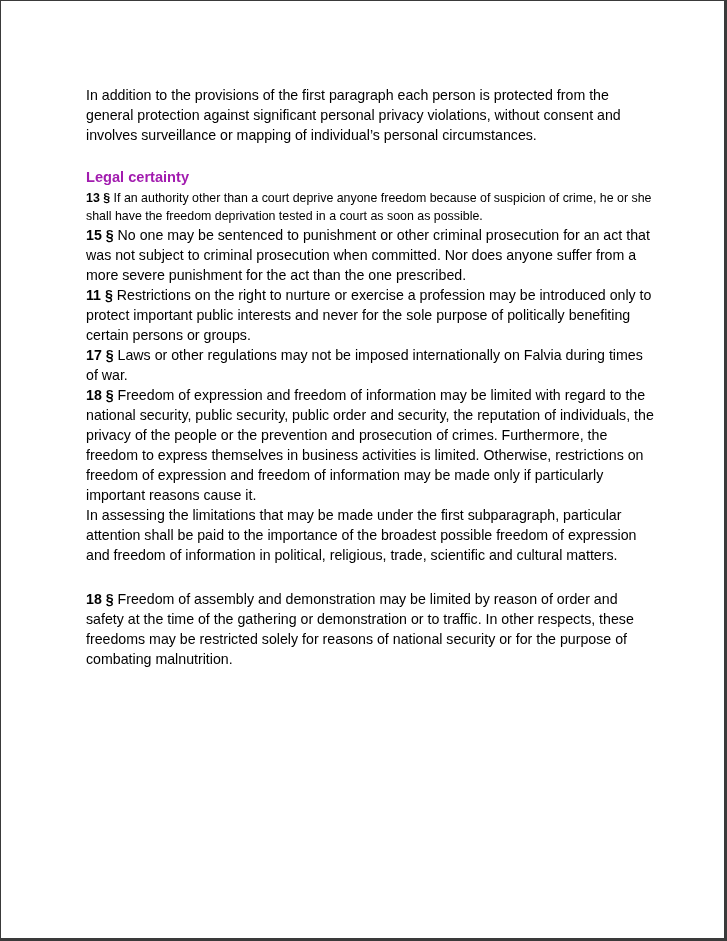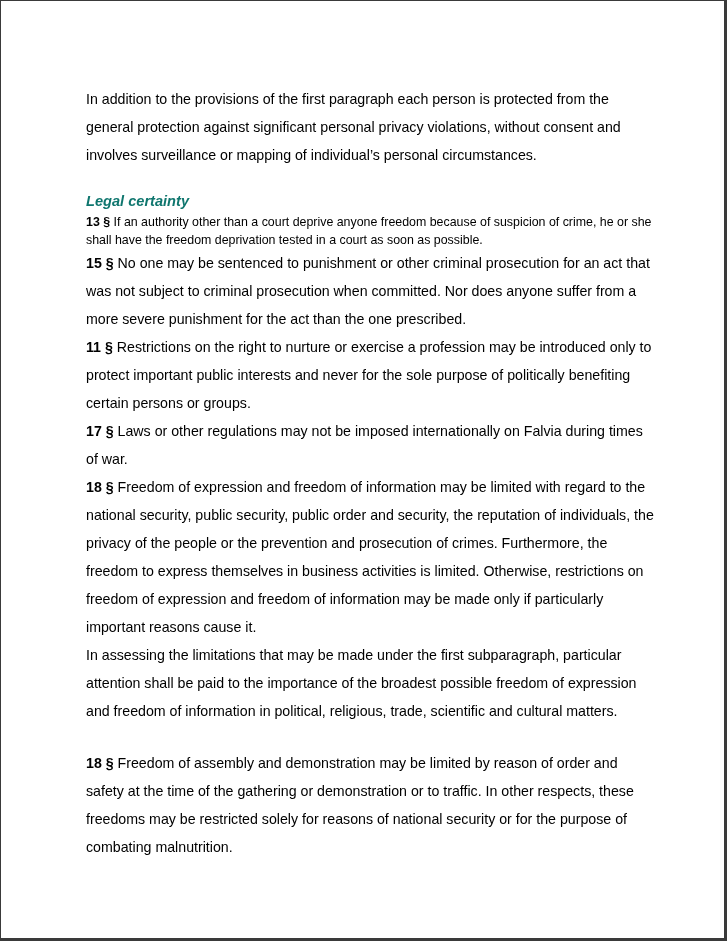--- a/index.html
+++ b/index.html
@@ -13,24 +13,24 @@
       border-left: 1px solid #3a3a3a;
       border-right: 3px solid #3a3a3a;
       border-bottom: 3px solid #3a3a3a;
     }
     .content {
       position: absolute; left: 85px; top: 84px; width: 570px;
       font-family: "Liberation Sans", sans-serif;
       color: #000000;
       font-size: 14.2px;
     }
-    .p { line-height: 28px; margin: 0; }
+    .p { line-height: 20px; margin: 0; }
     .heading {
-      font-weight: bold; color: #0f766e; font-size: 14.6px;
-      margin: 20px 0 0 0; line-height: 24px; font-style: italic;
+      font-weight: bold; color: #a21caf; font-size: 14.6px;
+      margin: 20px 0 0 0; line-height: 24px;
     }
     .small { font-size: 12.4px; line-height: 18px; margin-top: 0; }
     .num { font-weight: bold; }
     .gap { height: 24px; }
   </style>
 </head>
 <body>
 
 <div class="page">
   <div class="content">

